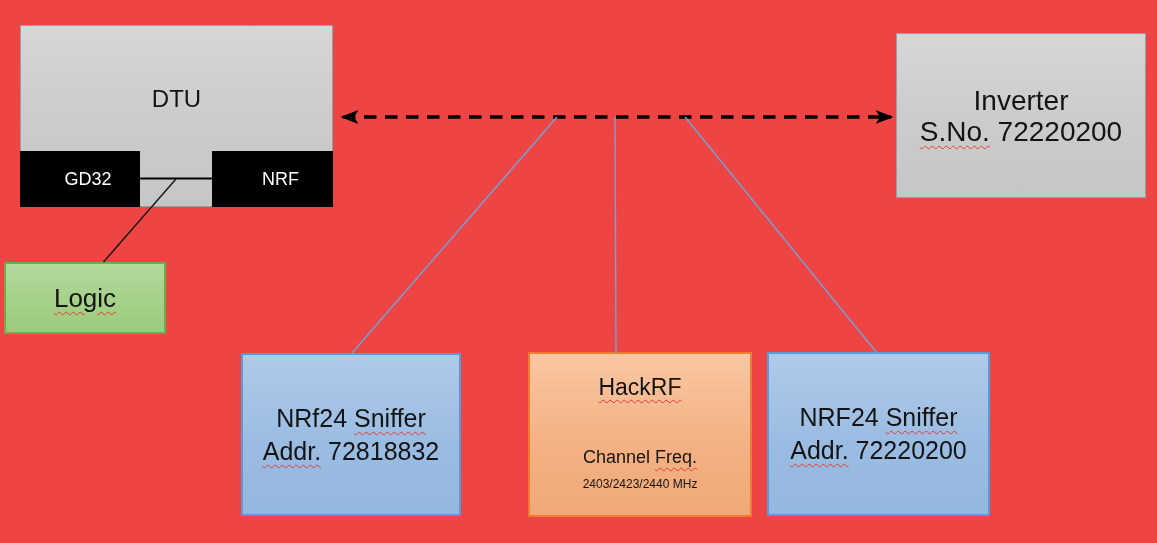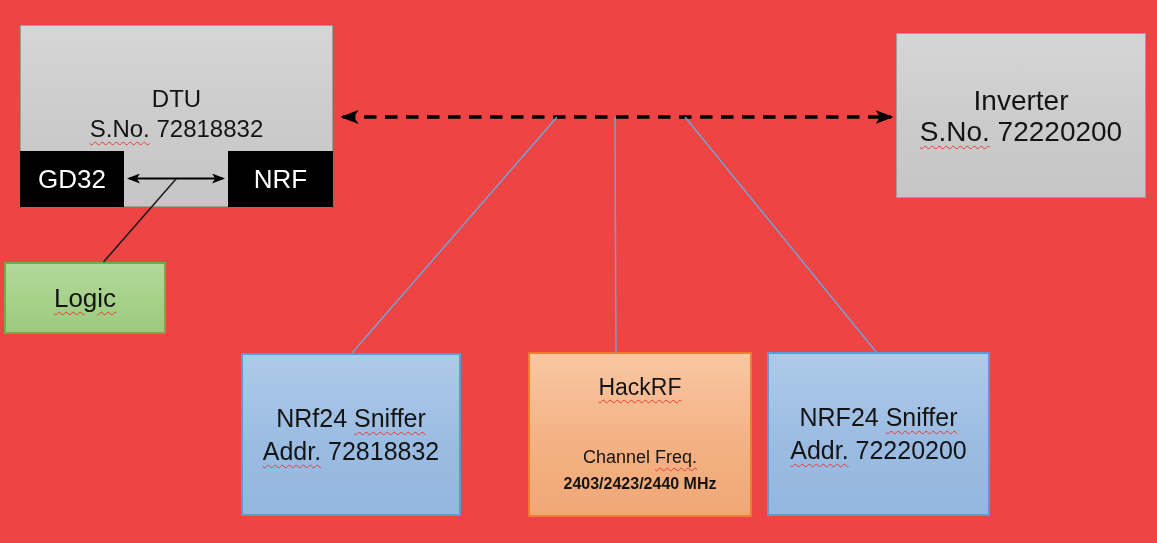--- a/index.html
+++ b/index.html
@@ -27,21 +27,22 @@
   }
   .dtu-text {
     position: absolute; left: 0; top: 58px; width: 100%;
     text-align: center; font-size: 24px; line-height: 30px;
   }
 
   
   .chip {
     position: absolute; bottom: -1px; height: 56px; background: #000000;
     color: #ffffff; display: flex; align-items: center; justify-content: center;
-    font-size: 26px;
+    font-size: 18px;
+    padding-left: 16px;
   }
   .chip-left  { left: -1px;  width: 104px; }
   .chip-right { right: -1px; width: 105px; }
 
   
   .logic {
     left: 4px; top: 262px; width: 162px; height: 72px;
     background: linear-gradient(180deg, #b3d89c 0%, #a5d189 55%, #9cca7e 100%);
     border: 2px solid #70ad47;
     display: flex; align-items: center; justify-content: center;
@@ -61,45 +62,41 @@
   
   .hackrf {
     left: 528px; top: 352px; width: 224px; height: 165px;
     background: linear-gradient(180deg, #f9c7a3 0%, #f4b183 55%, #f0a876 100%);
     border: 2px solid #ed7d31;
     display: flex; flex-direction: column; align-items: center; justify-content: center;
     text-align: center;
   }
   .hackrf-title { font-size: 23px; line-height: 30px; }
   .hackrf-sub   { font-size: 18px; line-height: 27px; margin-top: 42px; }
-  .hackrf-freq  { font-size: 16px; line-height: 26px; font-weight: bold; }
+  .hackrf-freq  { font-size: 12px; line-height: 26px; }
 
   
   .sq {
     text-decoration-line: underline;
     text-decoration-style: wavy;
     text-decoration-color: #e53935;
     text-decoration-thickness: 1px;
     text-underline-offset: 4px;
   }
 
   .wires { position: absolute; left: 0; top: 0; pointer-events: none; }
 </style>
 </head>
 <body>
 
 <div class="canvas">
 
   <div class="node gray dtu">
     <div class="dtu-text">
       <div>DTU</div>
-      <div>
-        <span class="sq">S.No.</span>
-        <span>72818832</span>
-      </div>
     </div>
     <div class="chip chip-left">GD32</div>
     <div class="chip chip-right">NRF</div>
   </div>
 
   <div class="node logic">
     <span class="sq">Logic</span>
   </div>
 
   <div class="node gray inverter">

